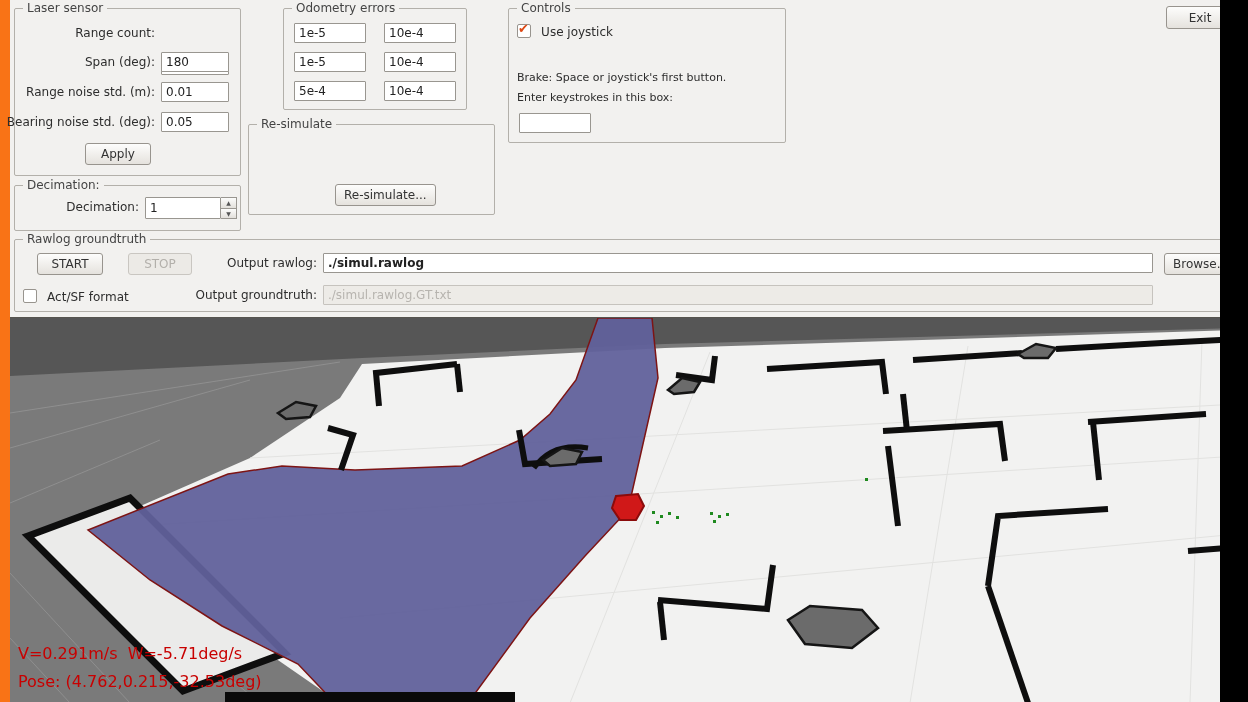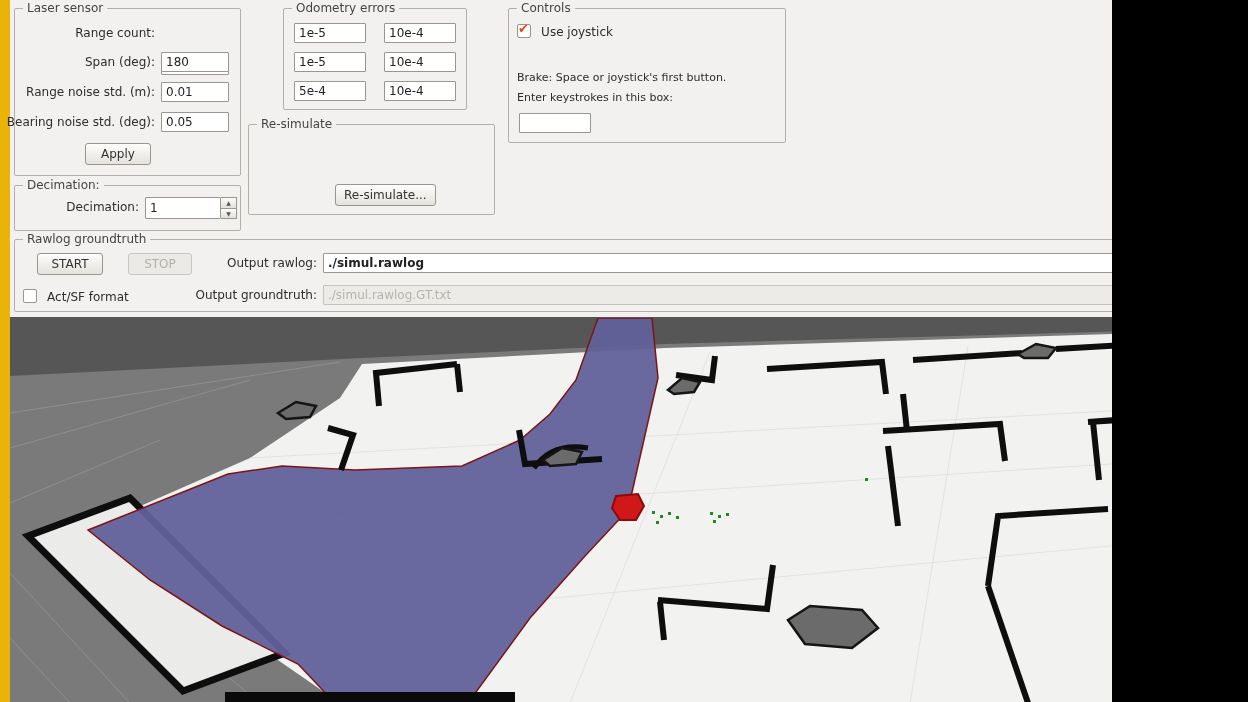--- a/index.html
+++ b/index.html
@@ -1,16 +1,16 @@
 <!DOCTYPE html>
 <html><head>
 <meta charset="utf-8">
 <style>
   html,body { margin:0; padding:0; background:#000; font-family:"DejaVu Sans", sans-serif; }
-  .stage { position:relative; width:1112px; height:702px; background:#eab308; overflow:hidden; }
+  .stage { position:relative; width:1220px; height:702px; background:#f97316; overflow:hidden; }
   .app { position:absolute; left:10px; top:0; width:1228px; height:702px; background:#f2f1ef; }
   .abs { position:absolute; }
   .group { position:absolute; border:1px solid #b3b0aa; border-radius:2px; }
   .legend { position:absolute; top:-8px; left:8px; background:#f2f1ef; padding:0 4px; font-size:12px; color:#444; white-space:nowrap; }
   .lbl { font-size:12px; color:#2d2d2d; white-space:nowrap; }
   .small { font-size:11px; }
   .tf { box-sizing:border-box; border:1px solid #999690; background:#fff; font-size:12px; font-family:inherit; padding:1px 4px; color:#222; border-radius:1px; height:20px; }
   .tf.gt-disabled { background:#edebe7; color:#b7b4af; border-color:#c6c3be; }
   .btn { box-sizing:border-box; border:1px solid #98948e; border-radius:3px; background:linear-gradient(#fdfdfc,#e5e2dd); font-size:12px; font-family:inherit; color:#333; height:22px; padding:0 8px; }
   .btn.disabled { color:#b3b0ab; background:#eceae6; border-color:#c9c6c1; }
@@ -184,16 +184,20 @@
           <rect x="658" y="194" width="3" height="3"></rect>
           <rect x="666" y="198" width="3" height="3"></rect>
           <rect x="646" y="203" width="3" height="3"></rect>
           <rect x="700" y="194" width="3" height="3"></rect>
           <rect x="708" y="197" width="3" height="3"></rect>
           <rect x="716" y="195" width="3" height="3"></rect>
           <rect x="703" y="202" width="3" height="3"></rect>
           <rect x="855" y="160" width="3" height="3"></rect>
         </g>
       </svg>
+      <div class="telemetry">
+        <div>V=0.291m/s  W=-5.71deg/s</div>
+        <div>Pose: (4.762,0.215,-32.53deg)</div>
+      </div>
     </div>
 
   </div>
 </div>
 
 </body></html>

